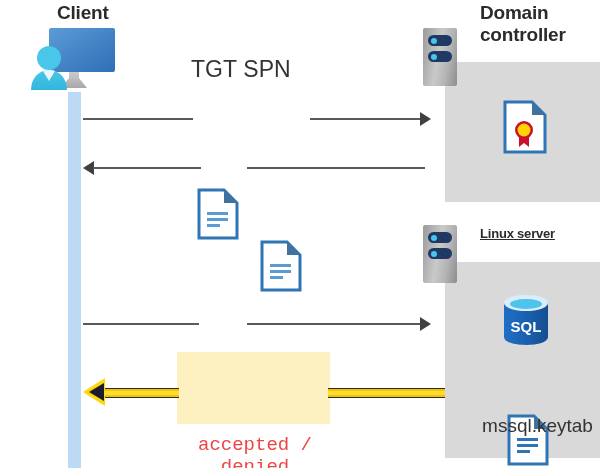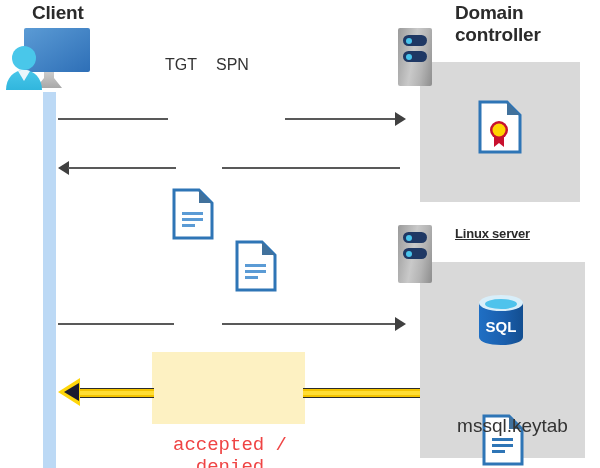--- a/index.html
+++ b/index.html
@@ -1,19 +1,19 @@
 <!DOCTYPE html>
 <html><head>
 <meta charset="utf-8">
 <style>
   html,body{margin:0;padding:0;background:#ffffff;}
   body{width:600px;height:468px;position:relative;overflow:hidden;
        font-family:"Liberation Sans","DejaVu Sans",sans-serif;
        -webkit-font-smoothing:antialiased;}
-  .abs{position:absolute;}
+  .abs{position:absolute;margin-left:25px;}
 
   
   .title{font-weight:bold;color:#2b2b2b;line-height:1.18;letter-spacing:-0.2px;}
   #client-title{left:32px;top:2px;font-size:19px;}
   #dc-title{left:455px;top:2px;font-size:19px;width:140px;}
   #linux-title{left:455px;top:226px;font-size:13px;width:145px;text-decoration:underline;}
 
   
   #client-lifeline{left:43px;top:92px;width:13px;height:376px;background:#bcd9f5;}
 
@@ -55,21 +55,21 @@
   
   #hl-box{left:152px;top:352px;width:153px;height:72px;background:#fdf1c2;}
   #accepted-denied{left:140px;top:434px;width:180px;text-align:center;
         font-size:19px;color:#ef4444;font-family:Liberation Mono, monospace;}
 
   
   .doc{position:relative;}
   .doc svg{display:block;}
 
   
-  .doclabel{font-size:16px;color:#333333;}
+  .doclabel{font-size:23px;color:#333333;text-align:center;}
   #tgt-label{left:165px;top:56px;width:48px;}
   #spn-label{left:216px;top:56px;width:52px;}
 
   #keytab-label{left:435px;top:415px;width:155px;text-align:center;
         font-size:19px;color:#333333;}
 </style>
 </head>
 <body>
 
 <div class="abs title" id="client-title">Client</div>

